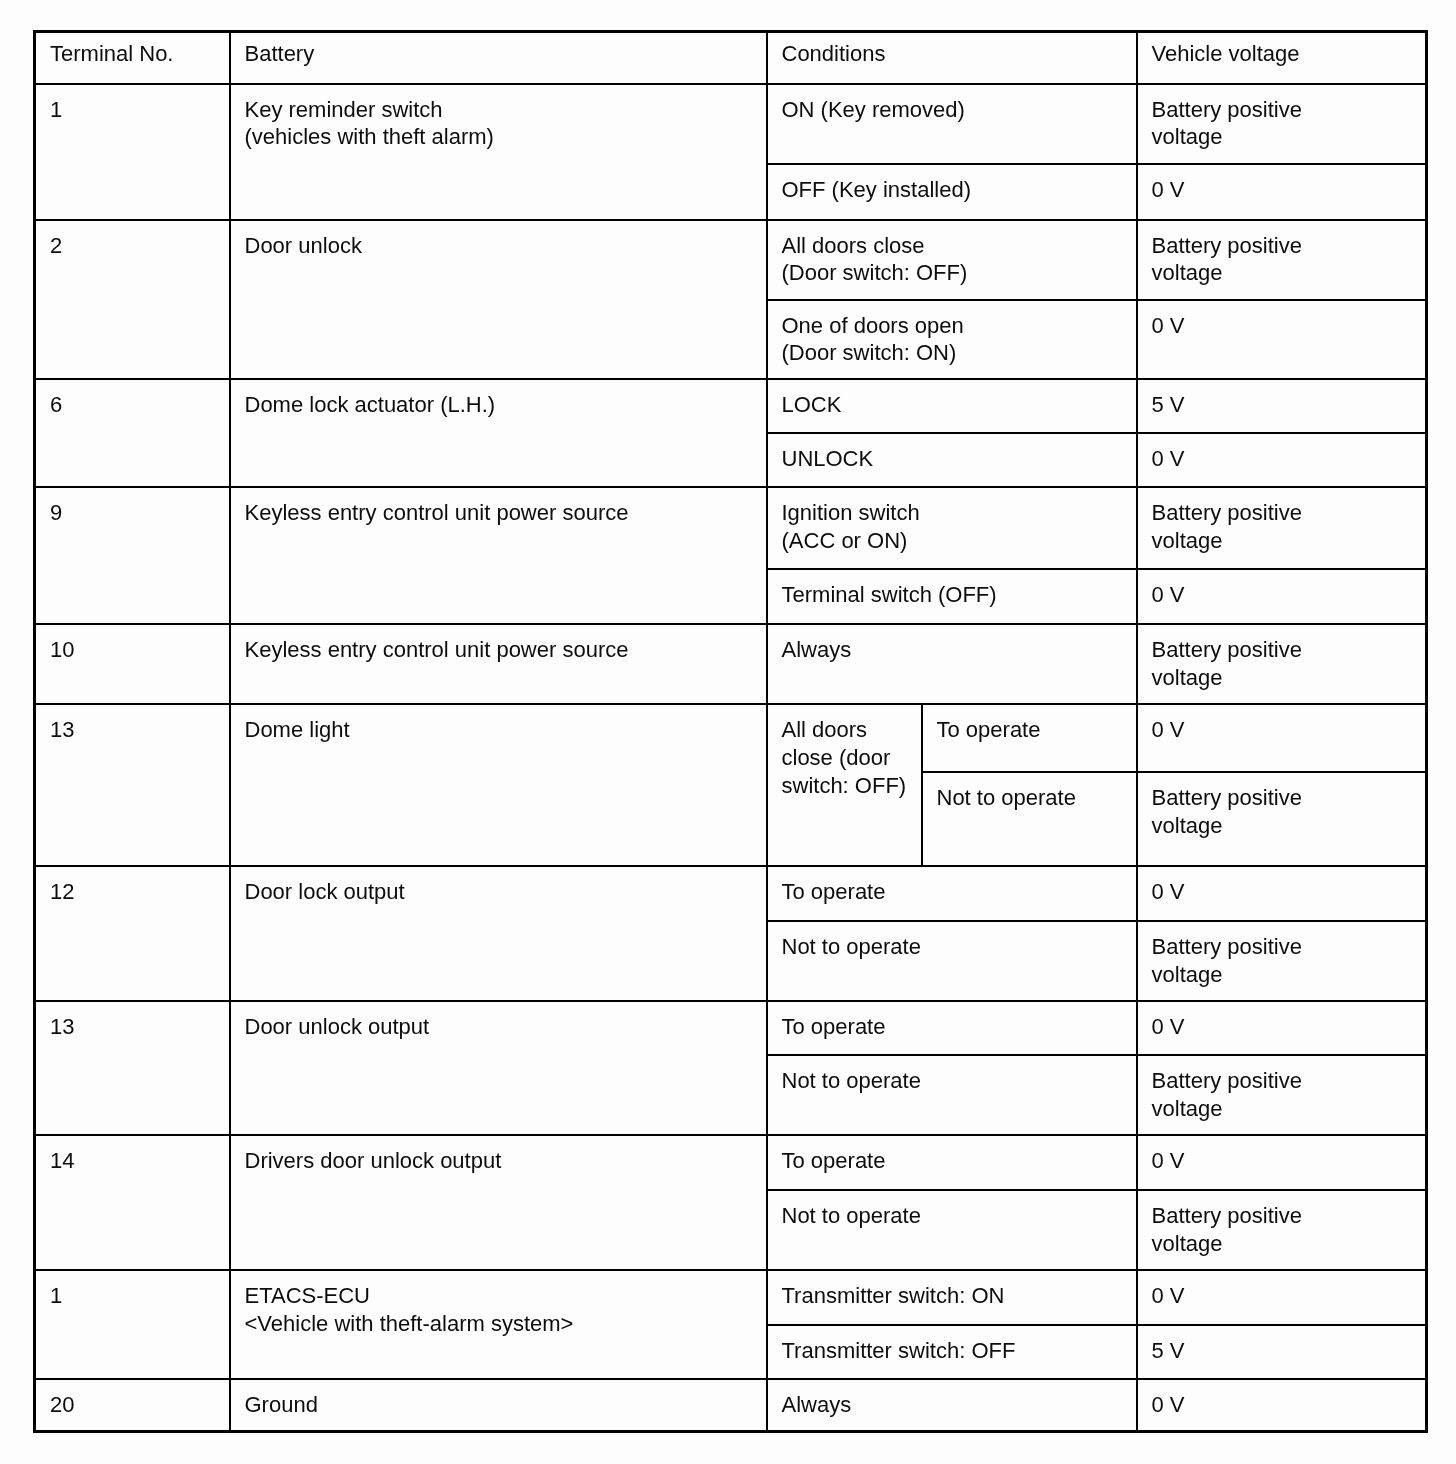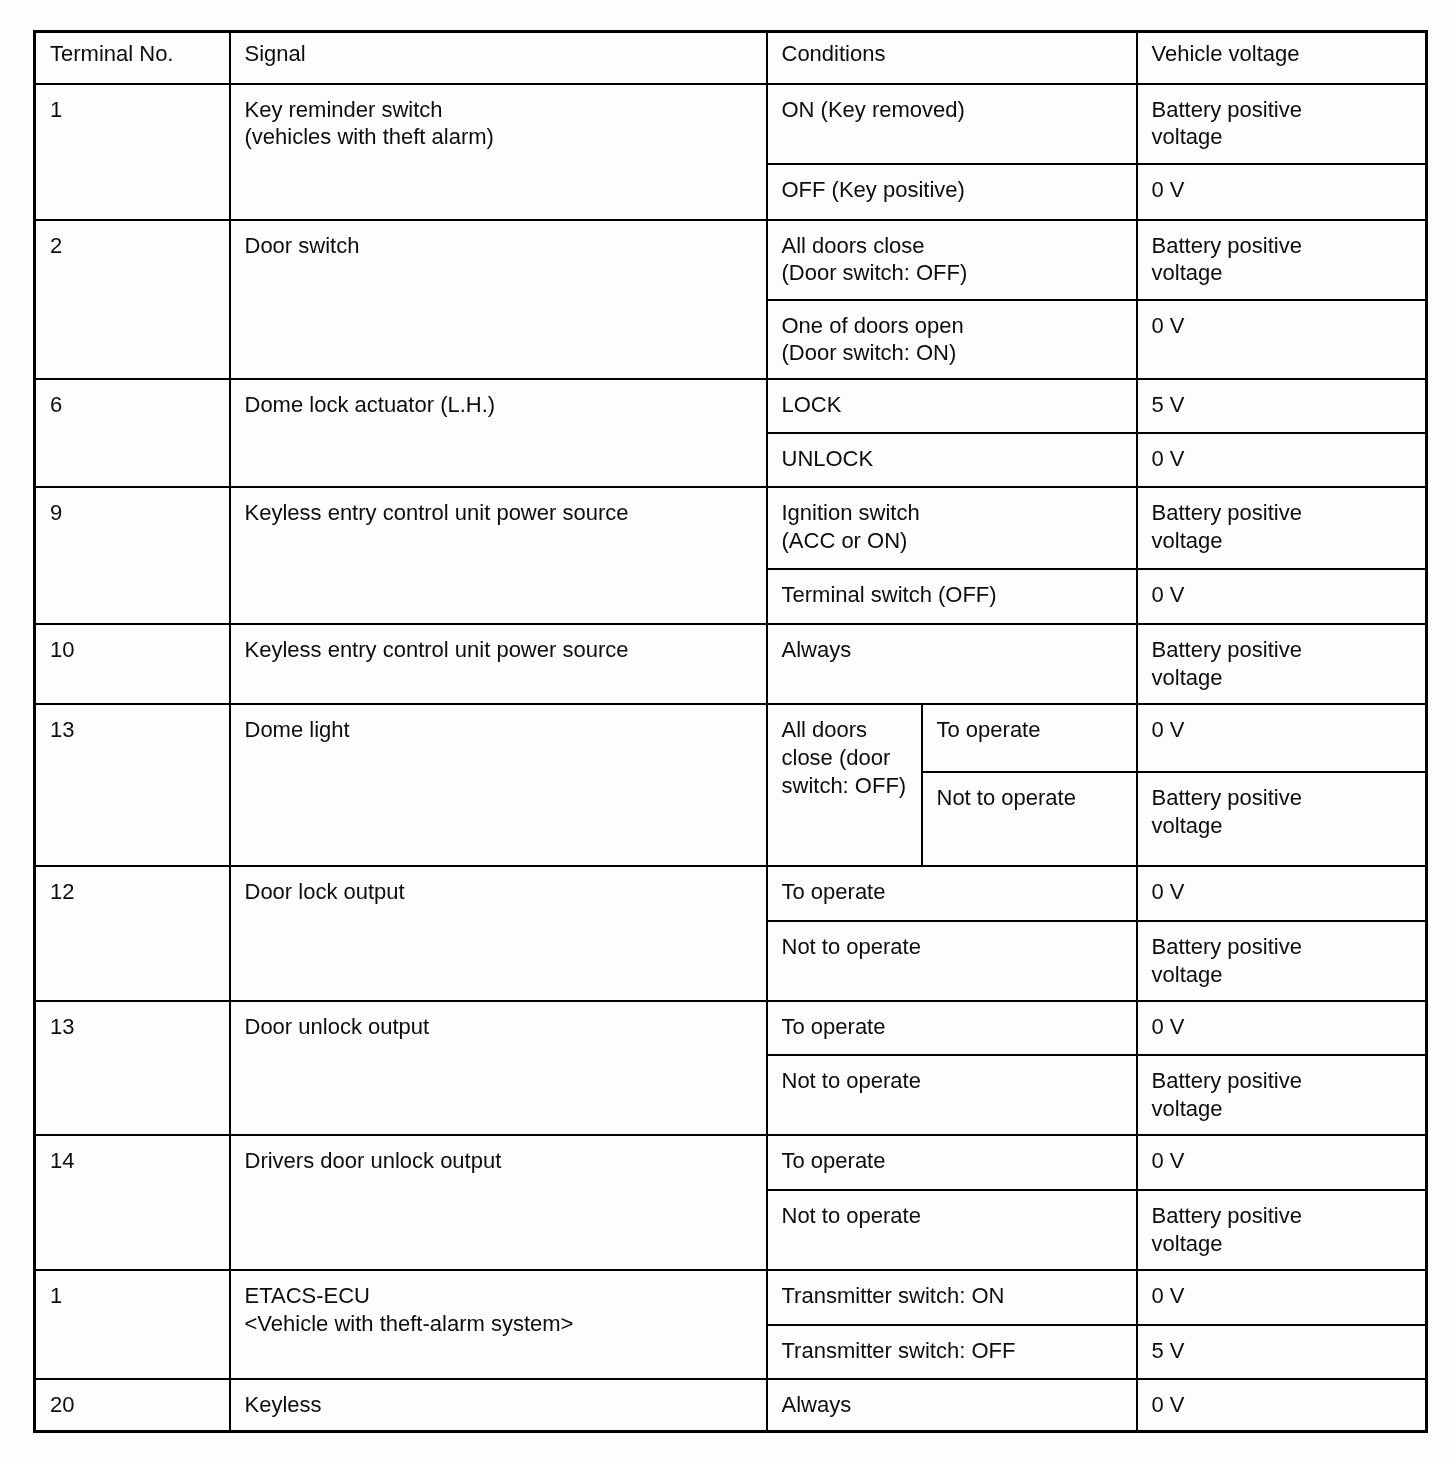--- a/index.html
+++ b/index.html
@@ -47,43 +47,43 @@
     <colgroup>
       <col style="width:195px">
       <col style="width:537px">
       <col style="width:155px">
       <col style="width:215px">
       <col style="width:290px">
     </colgroup>
     <thead>
       <tr style="height:52px">
         <th>Terminal No.</th>
-        <th>Signal</th>
+        <th>Battery</th>
         <th colspan="2">Conditions</th>
         <th>Vehicle voltage</th>
       </tr>
     </thead>
     <tbody>
 
       <tr style="height:80px">
         <td rowspan="2">1</td>
         <td rowspan="2">Key reminder switch
 (vehicles with theft alarm)</td>
         <td colspan="2">ON (Key removed)</td>
         <td>Battery positive
 voltage</td>
       </tr>
       <tr style="height:56px">
-        <td colspan="2">OFF (Key positive)</td>
+        <td colspan="2">OFF (Key installed)</td>
         <td>0 V</td>
       </tr>
 
       <tr style="height:80px">
         <td rowspan="2">2</td>
-        <td rowspan="2">Door switch</td>
+        <td rowspan="2">Door unlock</td>
         <td colspan="2">All doors close
 (Door switch: OFF)</td>
         <td>Battery positive
 voltage</td>
       </tr>
       <tr style="height:76px">
         <td colspan="2">One of doors open
 (Door switch: ON)</td>
         <td>0 V</td>
       </tr>
@@ -176,19 +176,19 @@
         <td colspan="2">Transmitter switch: ON</td>
         <td>0 V</td>
       </tr>
       <tr style="height:54px">
         <td colspan="2">Transmitter switch: OFF</td>
         <td>5 V</td>
       </tr>
 
       <tr style="height:52px">
         <td>20</td>
-        <td>Keyless</td>
+        <td>Ground</td>
         <td colspan="2">Always</td>
         <td>0 V</td>
       </tr>
     </tbody>
   </table>
 </div>
 
 </body></html>

